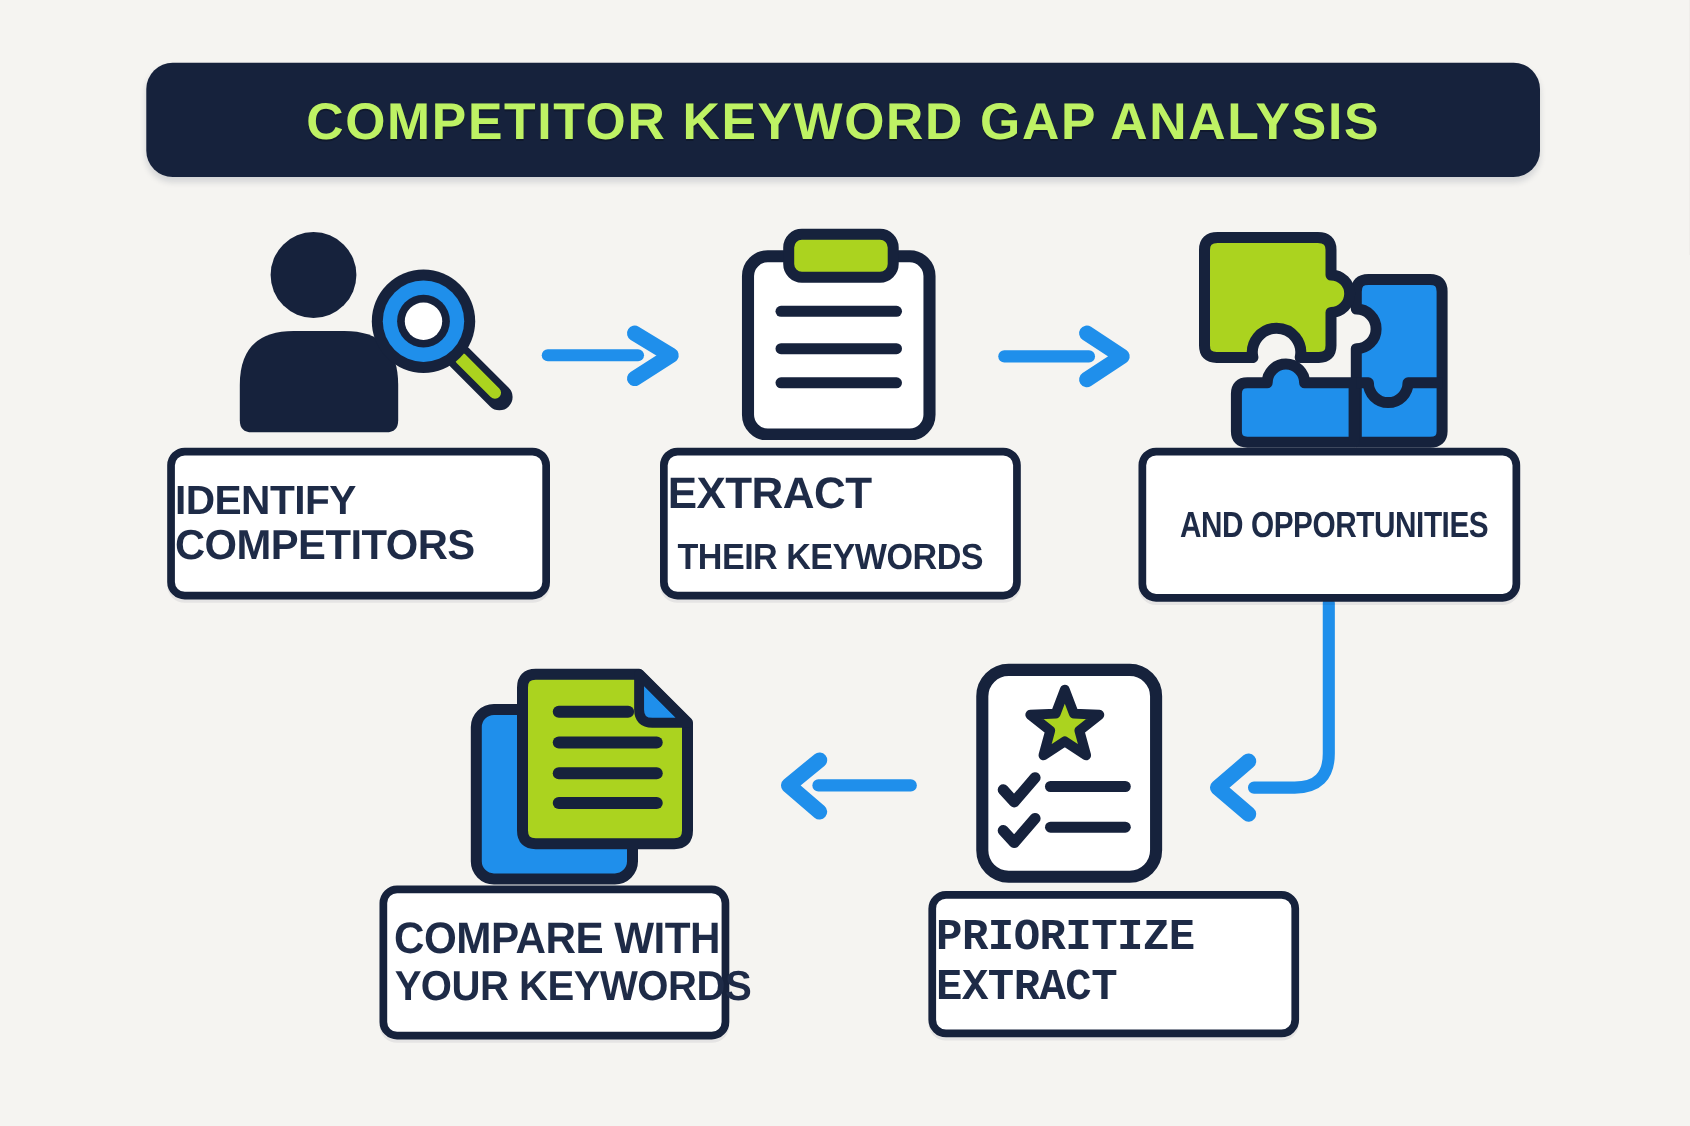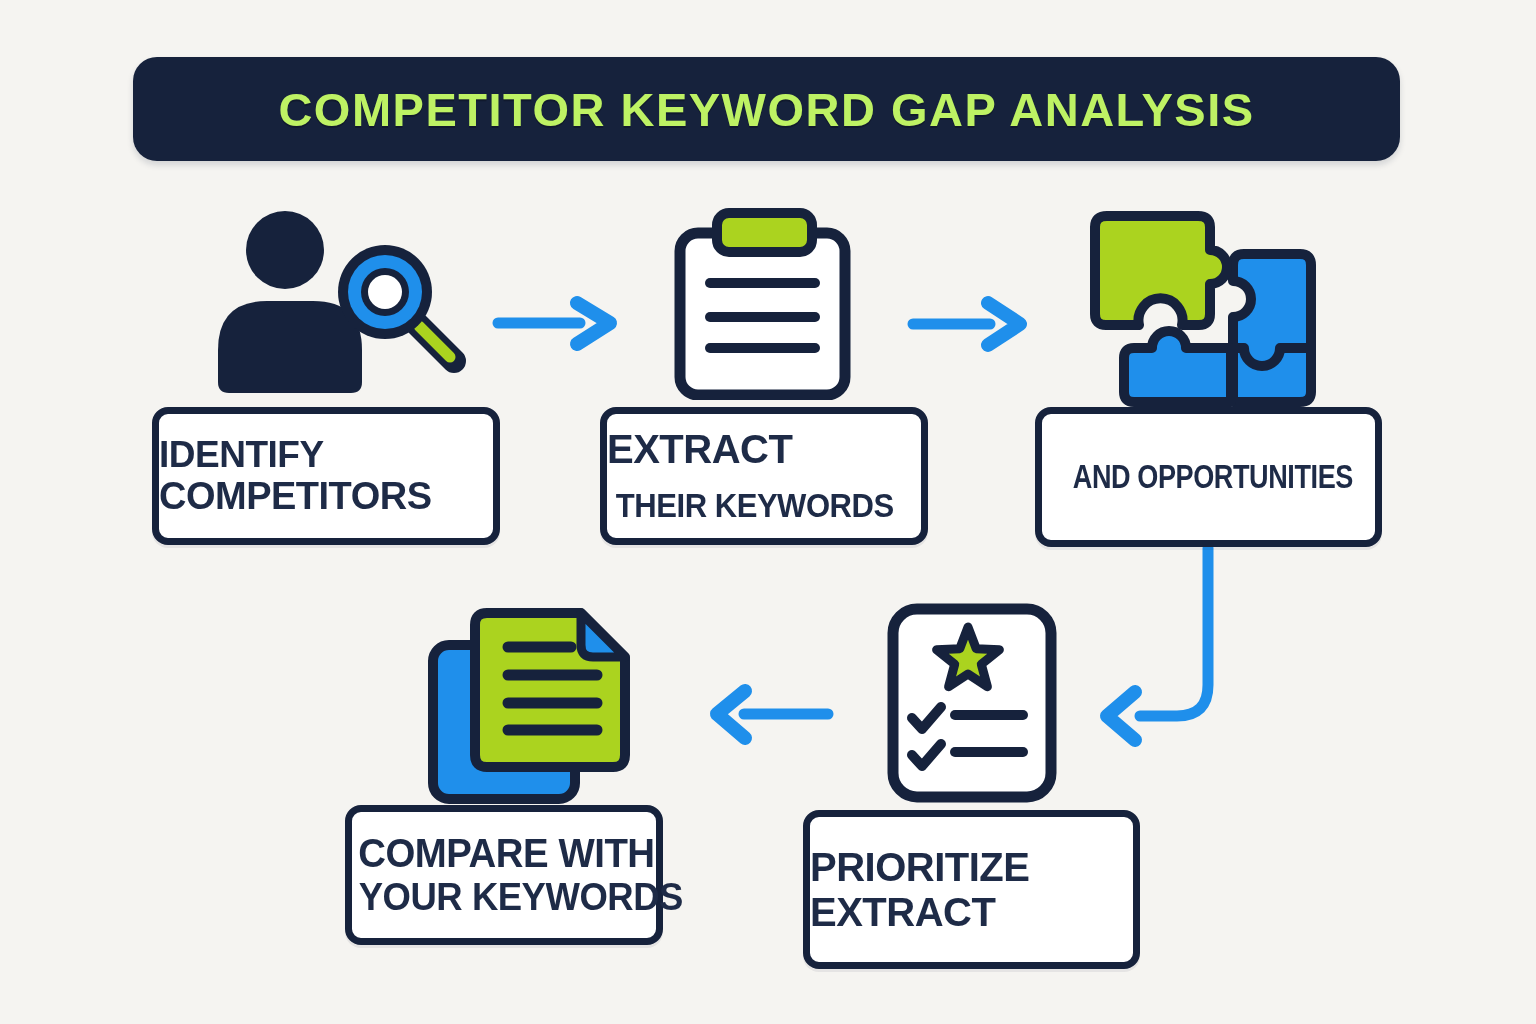--- a/index.html
+++ b/index.html
@@ -27,21 +27,21 @@
     box-sizing:border-box;z-index:2;
     box-shadow:0 3px 0 rgba(22,34,60,.07);
   }
   .step-box span{
     display:block;color:var(--text_navy,#1E2B47);font-weight:700;
     white-space:nowrap;line-height:1.12;letter-spacing:-.5px;transform-origin:center;
   }
   #box-1{left:152px;top:407px;width:348px;height:138px;}
   #box-2{left:600px;top:407px;width:328px;height:138px;gap:16px;}
   #box-3{left:1035px;top:407px;width:347px;height:140px;}
-  #box-4{left:803px;top:810px;width:337px;height:159px;}
+  #box-4{left:844px;top:810px;width:337px;height:133px;font-family:Liberation Mono, monospace;}
   #box-5{left:345px;top:805px;width:318px;height:140px;}
   .fs37{font-size:37px}.fs38{font-size:38px}.fs40{font-size:40px}
   .fs41{font-size:41px}.fs33{font-size:33px}
   .cx94{transform:scaleX(.94)}.cx82{transform:scaleX(.82)}.cx96{transform:scaleX(.96)}
   
   .icon{position:absolute;z-index:2;}
   #icon-1{left:212px;top:198px;width:262px;height:198px;}
   #icon-2{left:668px;top:205px;width:190px;height:195px;}
   #icon-3{left:1088px;top:196px;width:248px;height:216px;}
   #icon-4{left:886px;top:602px;width:176px;height:202px;}

